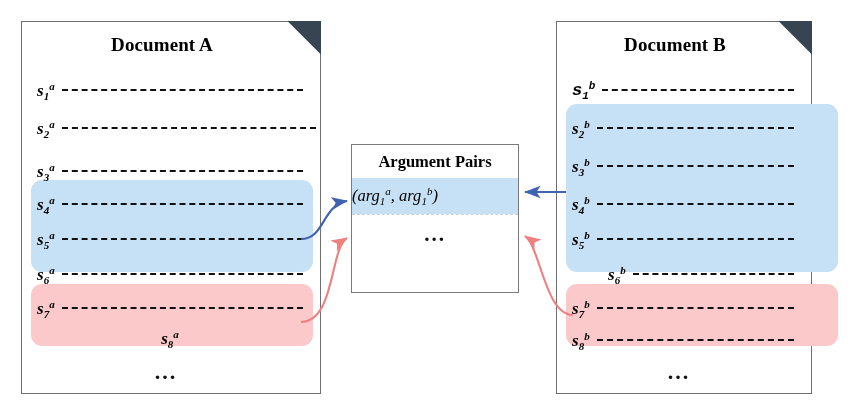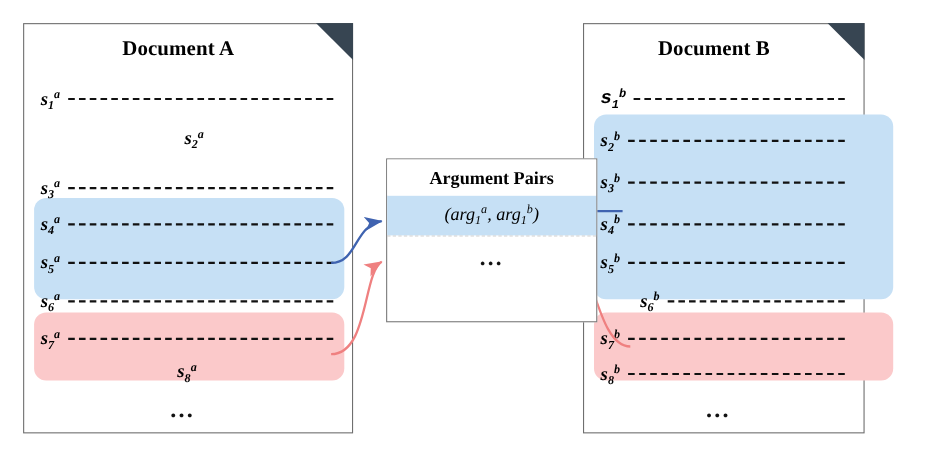--- a/index.html
+++ b/index.html
@@ -19,21 +19,21 @@
   }
 
   
   .doc {
     position: absolute;
     background: #ffffff;
     border: 1.2px solid #6f6f6f;
     box-sizing: border-box;
   }
   #doc-a { left: 21px;  top: 21px; width: 300px; height: 373px; }
-  #doc-b { left: 530px; top: 21px; width: 256px; height: 373px; }
+  #doc-b { left: 556px; top: 21px; width: 256px; height: 373px; }
 
   .corner-fold {
     position: absolute;
     top: -1.2px; right: -1.2px;
     width: 34px; height: 34px;
     background: #374552;
     clip-path: polygon(100% 0, 0 0, 100% 100%);
   }
 
   .doc-title {
@@ -101,37 +101,37 @@
     letter-spacing: 2px;
     color: #111;
     line-height: 1;
     z-index: 2;
   }
 
   
   #pairs-table {
     position: absolute;
     left: 351px; top: 144px;
-    width: 192px; height: 149px;
+    width: 168px; height: 149px;
     background: #ffffff;
     border: 1.2px solid #7a7a7a;
     box-sizing: border-box;
     z-index: 4;
   }
   .pt-header {
     height: 33px;
     display: flex; align-items: center; justify-content: center;
     font-weight: bold;
     font-size: 16.5px;
     color: #000;
     background: #fff;
   }
   .pt-row {
     height: 36px;
-    display: flex; align-items: center; justify-content: center;
+    display: flex; align-items: center; justify-content: flex-start;
     font-size: 16.5px;
     font-style: italic;
     color: #000;
     position: relative;
   }
   .pt-row.blue { background: #c6e0f5; }
   .pt-row.pink { background: #fbc9ca; }
   .pt-row.blue::after,
   .pt-row.pink::after {
     content: "";
@@ -168,21 +168,21 @@
     <div class="doc-title">Document A</div>
 
     <div class="hl blue" style="left:9px; top:158px; width:282px; height:92px;"></div>
     <div class="hl pink" style="left:9px; top:262px; width:282px; height:62px;"></div>
 
     <div class="rows">
       <div class="row" style="left:15px; right:17px; top:55px;">
         <span class="slabel"><i>s</i><sub>1</sub><sup>a</sup></span>
         <span class="dash"></span>
       </div>
-      <div class="row" style="left:15px; right:4px; top:93px;flex-direction:column;">
+      <div class="row" style="left:15px; right:4px; top:93px;">
         <span class="slabel"><i>s</i><sub>2</sub><sup>a</sup></span>
         <span class="dash"></span>
       </div>
       <div class="row" style="left:15px; right:17px; top:136px;">
         <span class="slabel"><i>s</i><sub>3</sub><sup>a</sup></span>
         <span class="dash"></span>
       </div>
       <div class="row" style="left:15px; right:17px; top:169px;">
         <span class="slabel"><i>s</i><sub>4</sub><sup>a</sup></span>
         <span class="dash"></span>

